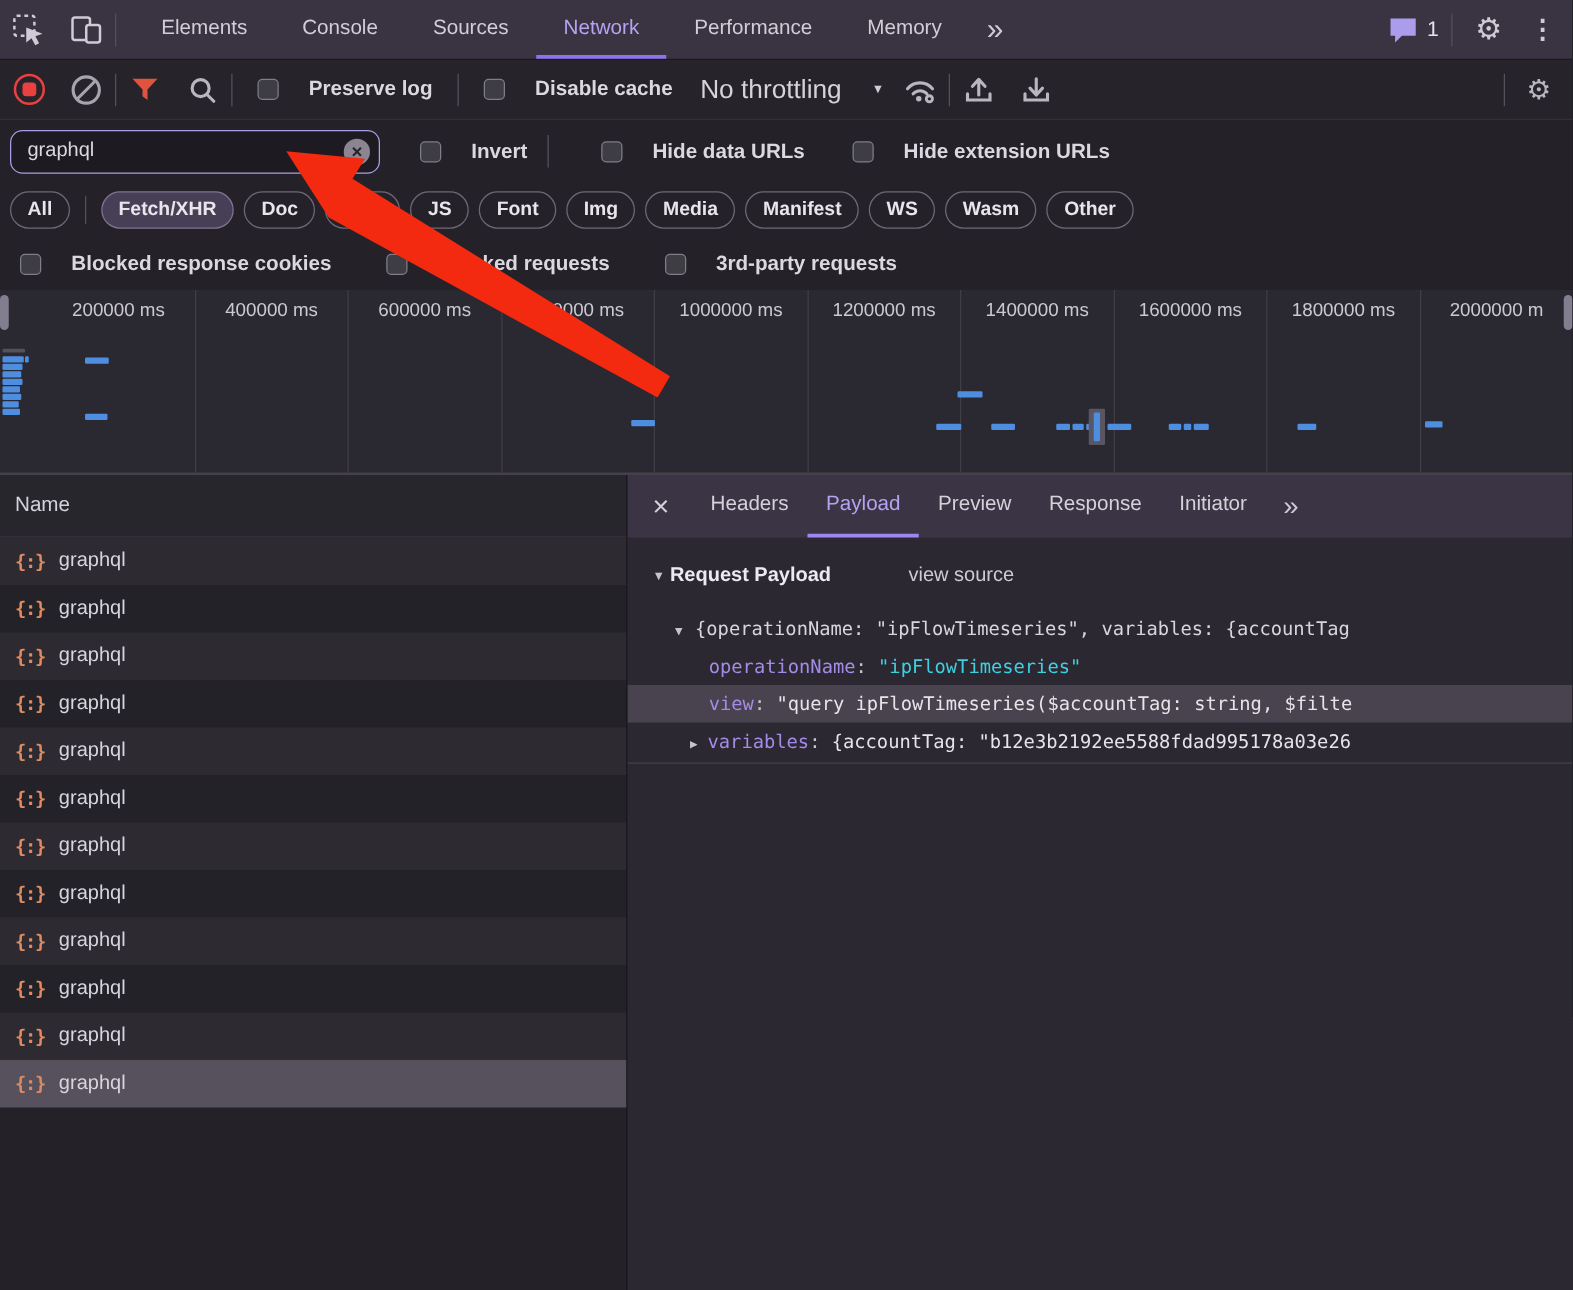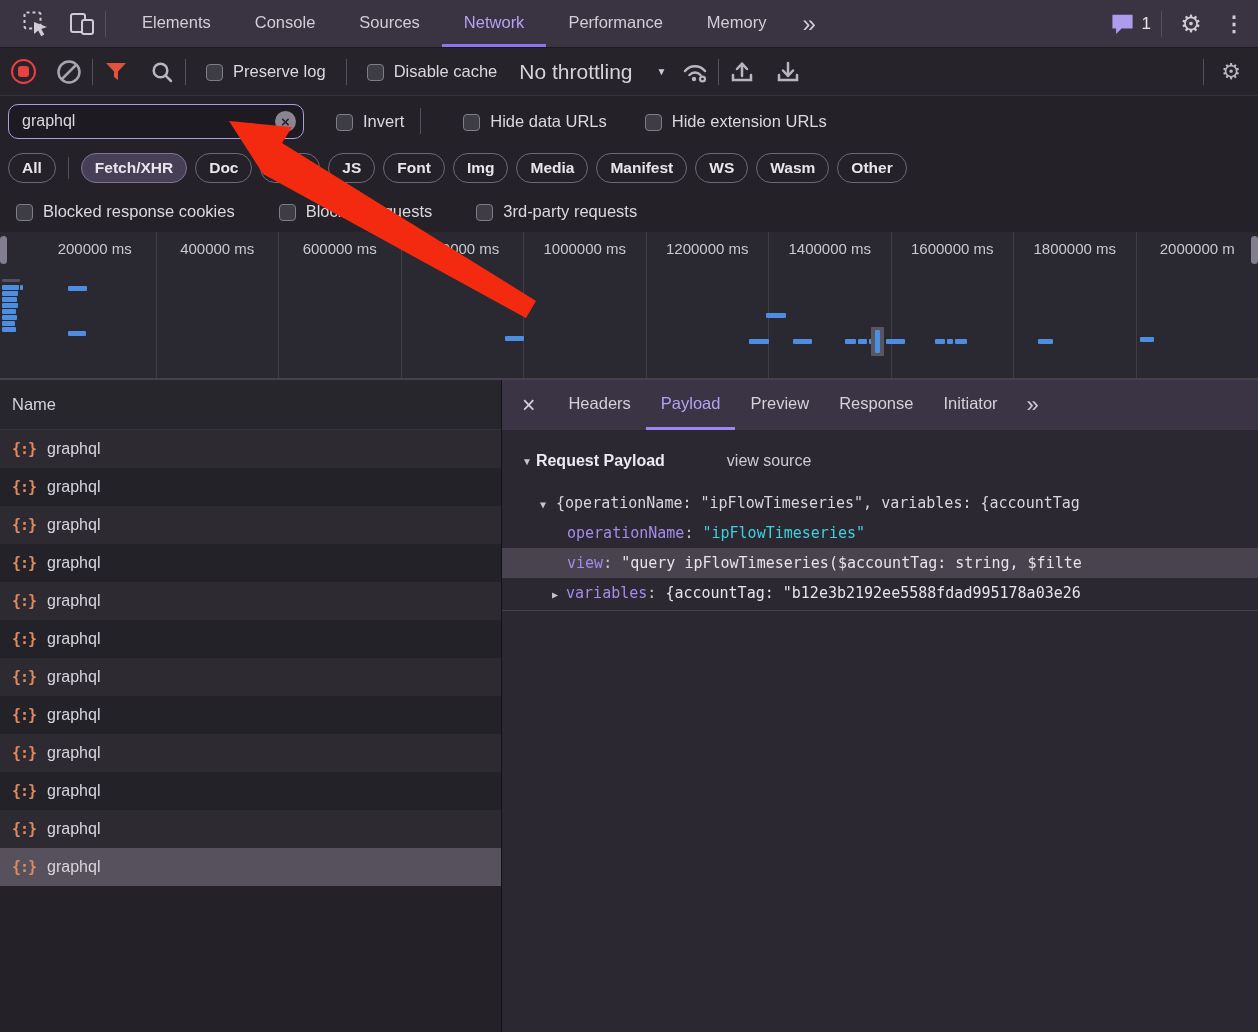--- a/index.html
+++ b/index.html
@@ -2,42 +2,42 @@
 <html><head>
 <meta charset="utf-8">
 <style>
   * { margin:0; padding:0; box-sizing:border-box; }
   html,body { width:1258px; height:1032px; overflow:hidden; background:#211f25;
               font-family:"Liberation Sans", sans-serif; }
   .screen { position:relative; width:1258px; height:1032px; background:#242228; }
 
   
   .topbar { height:48px; background:#3a3341; display:flex; align-items:stretch;
-            border-bottom:1px solid #1c1a20; color:#d2cdd8;padding-left:13px; }
+            border-bottom:1px solid #1c1a20; color:#d2cdd8; }
   .tb-icon { display:flex; align-items:center; justify-content:center; width:46px; cursor:pointer; }
   .vdiv { width:1px; background:#55505c; height:26px; align-self:center; }
   .tabs { display:flex; align-items:stretch; margin-left:14px; }
   .tab { display:flex; align-items:center; padding:0 22px; font-size:16.5px; cursor:pointer;
          border-bottom:3px solid transparent; }
   .tab.active { color:#b5a3f2; border-bottom-color:#8d74ee;text-align:right; }
   .more-chev { font-size:24px; color:#cfcad6; display:flex; align-items:center; padding:0 14px; cursor:pointer; }
   .topbar-right { margin-left:auto; display:flex; align-items:center; gap:10px; padding-right:10px; }
   .msg-wrap { display:flex; align-items:center; gap:7px; cursor:pointer; }
   .msg-count { font-size:17px; color:#e6e2ea; }
   .glyph-btn { font-size:24px; color:#cfcad6; width:38px; text-align:center; cursor:pointer; }
   .glyph-btn.kebab { font-size:21px; font-weight:bold; width:28px; }
 
   
   .toolbar2 { height:48px; background:#26242a; border-bottom:1px solid #333039;
               display:flex; align-items:center; color:#d6d2da; }
   .tool { display:flex; align-items:center; justify-content:center; width:46px; height:100%; cursor:pointer; }
   .rec { width:25px; height:25px; border:2.5px solid #ea4040; border-radius:50%;
          display:flex; align-items:center; justify-content:center; }
   .rec > span { width:11px; height:11px; background:#ea4040; border-radius:3px; }
-  .cb-item { display:flex; align-items:flex-end; gap:10px; cursor:pointer; padding:0 6px; }
+  .cb-item { display:flex; align-items:center; gap:24px; cursor:pointer; padding:0 6px;font-weight:bold; }
   .cb { width:17px; height:17px; border:1.5px solid #817c89; border-radius:4px; background:#3e3d43; flex:0 0 auto; }
   .cb-label { font-size:16.5px; color:#dcd8e0; white-space:nowrap; }
   .throttle { display:flex; align-items:center; gap:24px; margin-left:16px; cursor:pointer; }
   .throttle-label { font-size:21px; }
   .caret { font-size:10px; color:#cfcad6; }
   .t2-right { margin-left:auto; display:flex; align-items:center; gap:8px; padding-right:8px; }
   .gap14 { width:14px; }
 
   
   .filter-row { height:50px; display:flex; align-items:center; background:#242228; padding-left:8px; }

